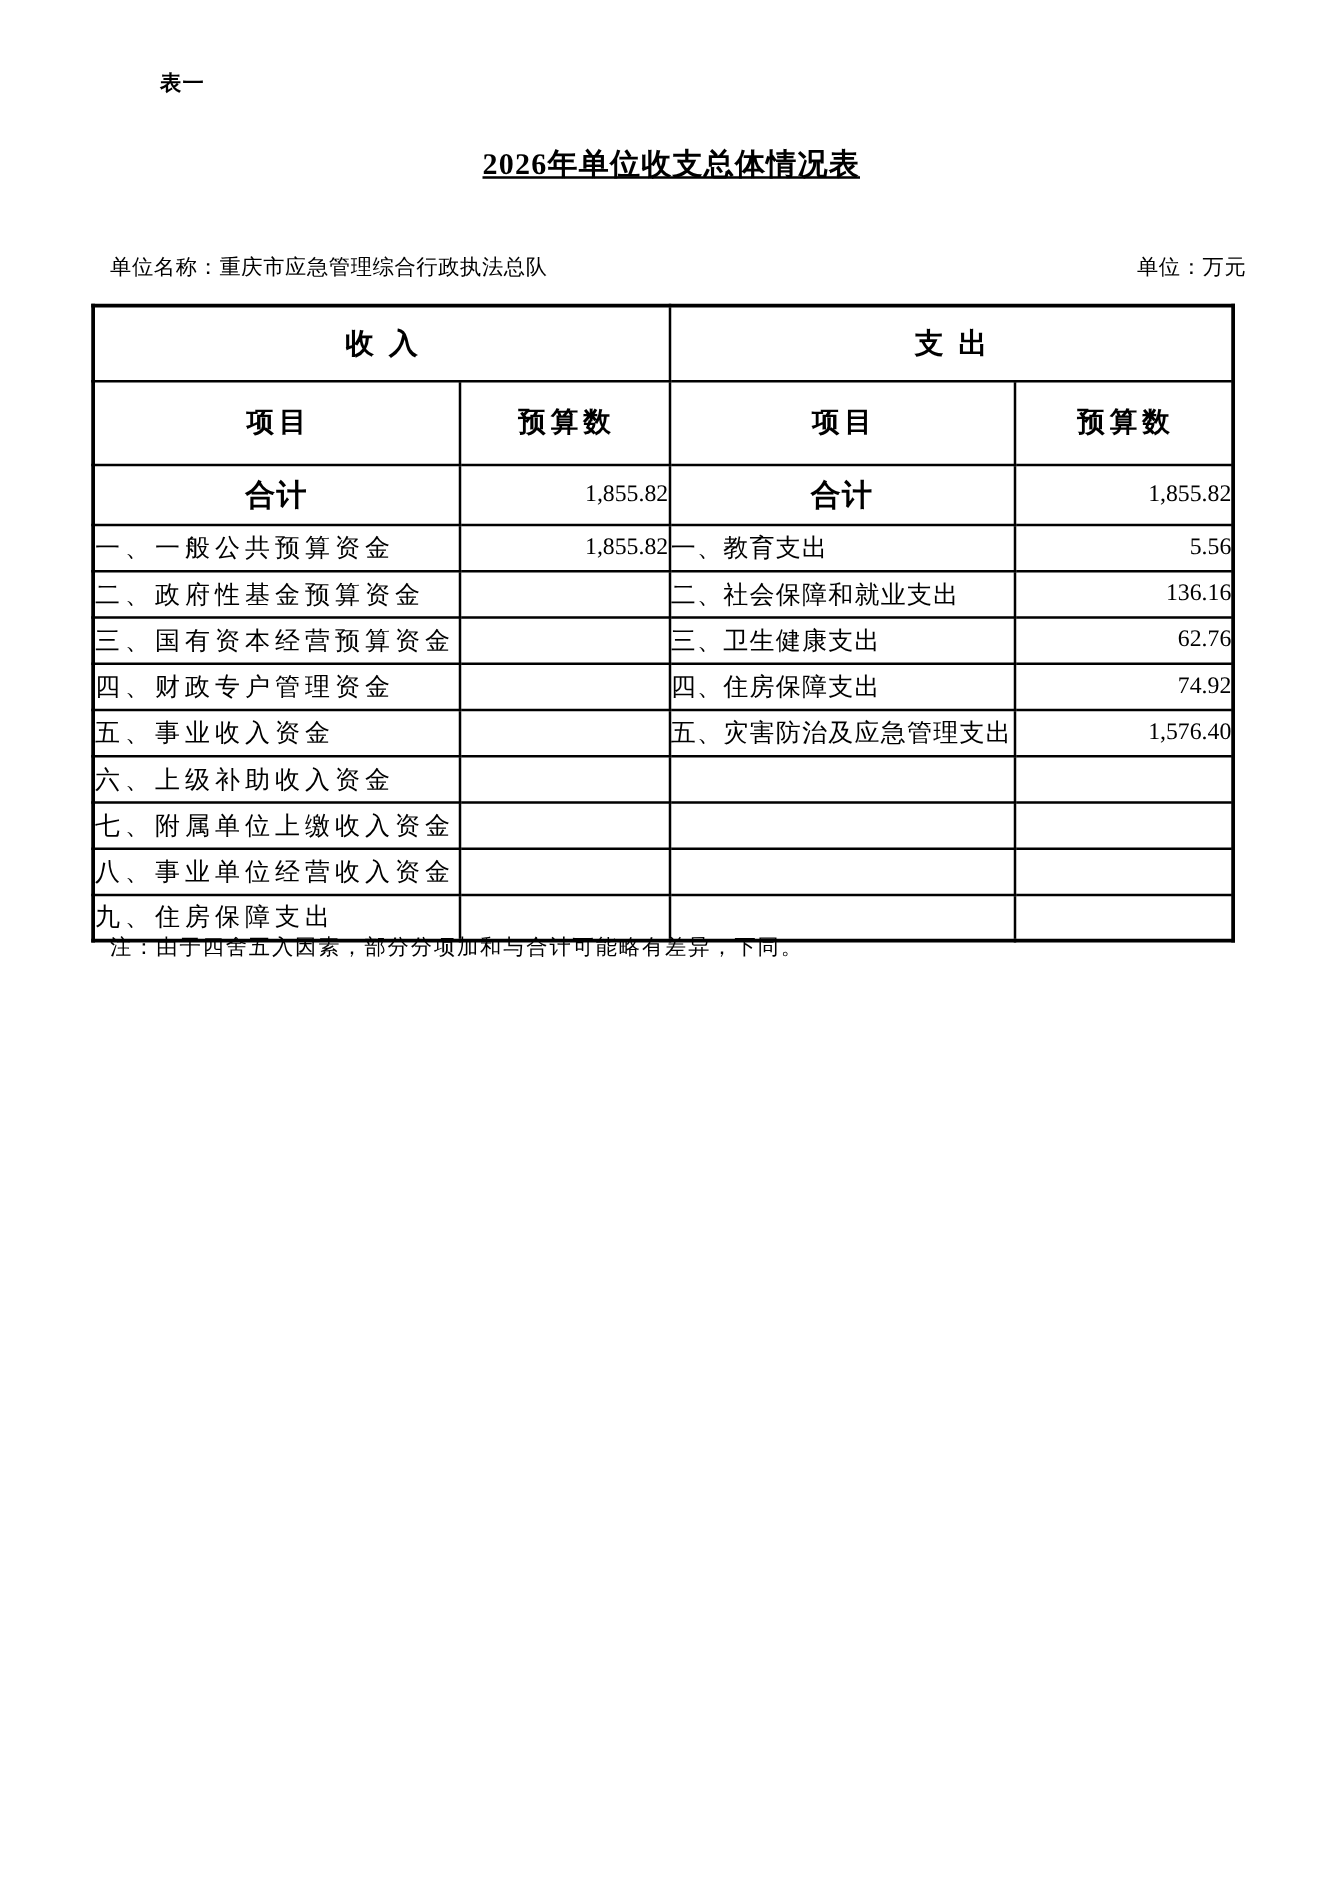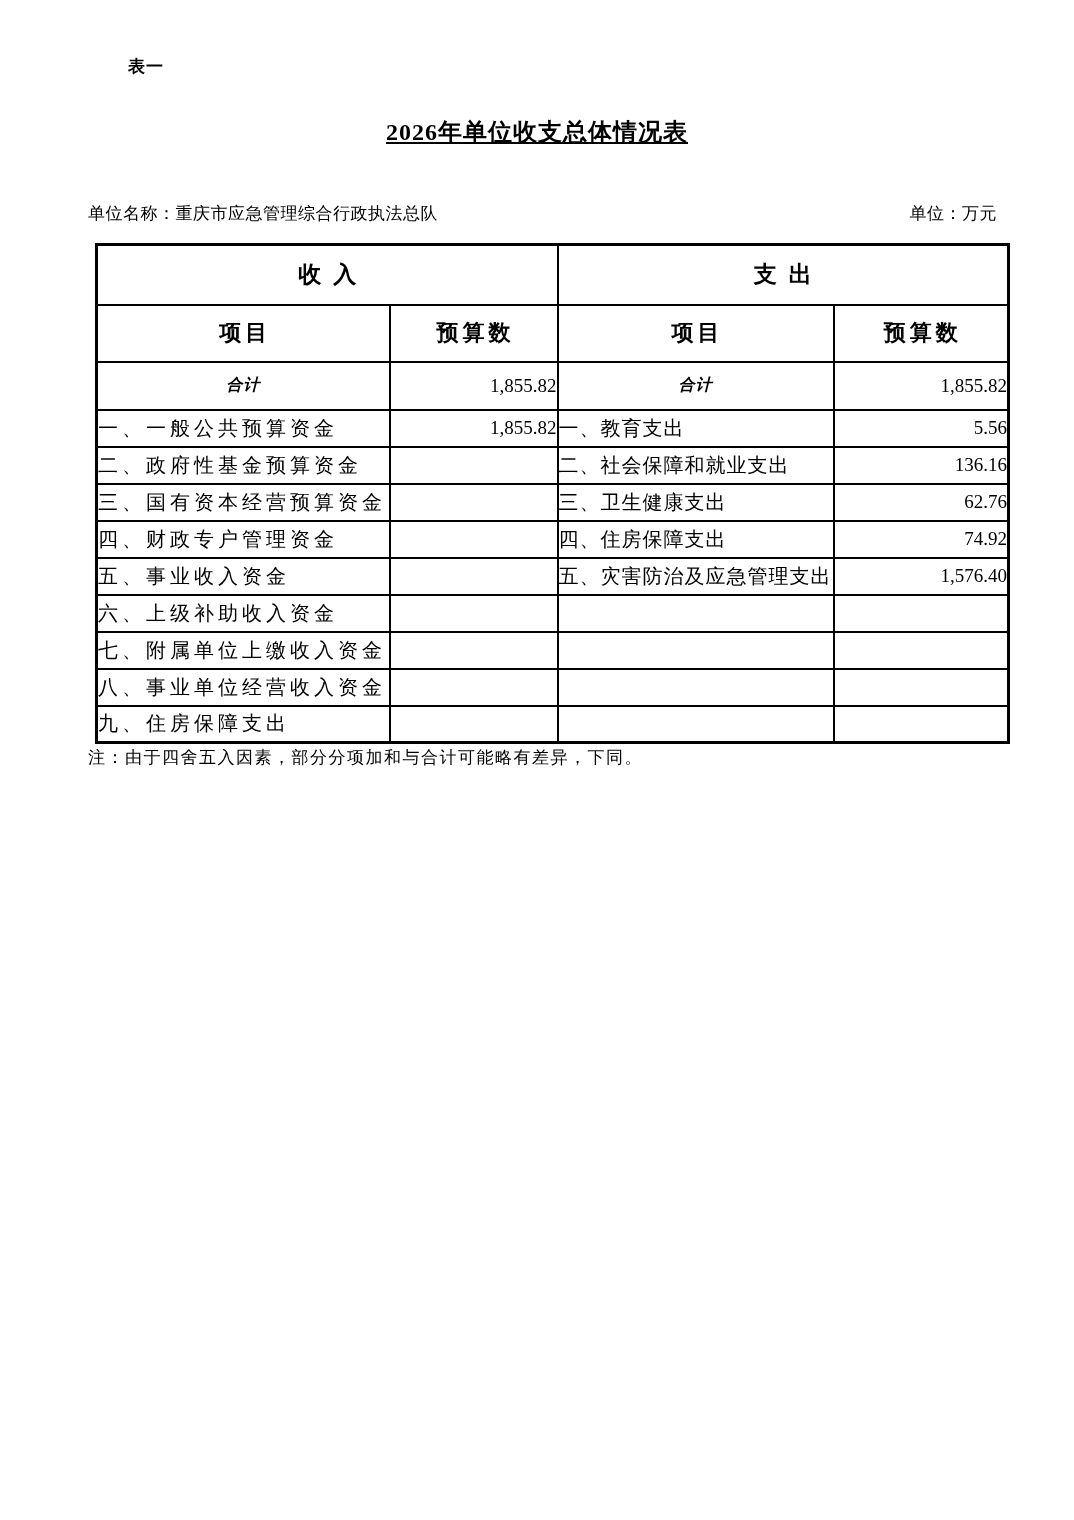--- a/index.html
+++ b/index.html
@@ -41,21 +41,21 @@
     top: 202px;
     width: 909px;
     display: flex;
     justify-content: space-between;
     align-items: baseline;
     font-size: 17px;
     letter-spacing: 0.5px;
   }
   table.budget {
     position: absolute;
-    left: 95px;
+    left: 73px;
     top: 243px;
     width: 912px;
     border-collapse: collapse;
     table-layout: fixed;
     border: 3px solid #000;
   }
   table.budget th, table.budget td {
     border: 2px solid #000;
     padding: 0;
     vertical-align: middle;
@@ -64,36 +64,35 @@
   }
   tr.h1-row { height: 60px; }
   tr.h1-row th {
     font-family: "Liberation Sans", sans-serif;
     font-weight: bold;
     font-size: 23px;
     letter-spacing: 12px;
     padding-left: 12px;
     text-align: center;
   }
-  tr.h2-row { height: 57px; }
+  tr.h2-row { height: 67px; }
   tr.h2-row th {
     font-family: "Liberation Sans", sans-serif;
     font-weight: bold;
     font-size: 22px;
     letter-spacing: 4px;
     padding-left: 4px;
     text-align: center;
   }
   tr.total-row { height: 48px; }
   tr.total-row td.label-cell {
     text-align: center;
     font-weight: bold;
-    font-size: 16px;
+    font-size: 24px;
     letter-spacing: 1px;
-    font-style: italic;
   }
   tr.data-row { height: 37px; }
   td.item-cell {
     text-align: left;
     font-size: 20px;
     padding-left: 3px;
   }
   td.item-cell.income { letter-spacing: 4px; }
   td.item-cell.expense { letter-spacing: 1px; }
   td.value-cell {

